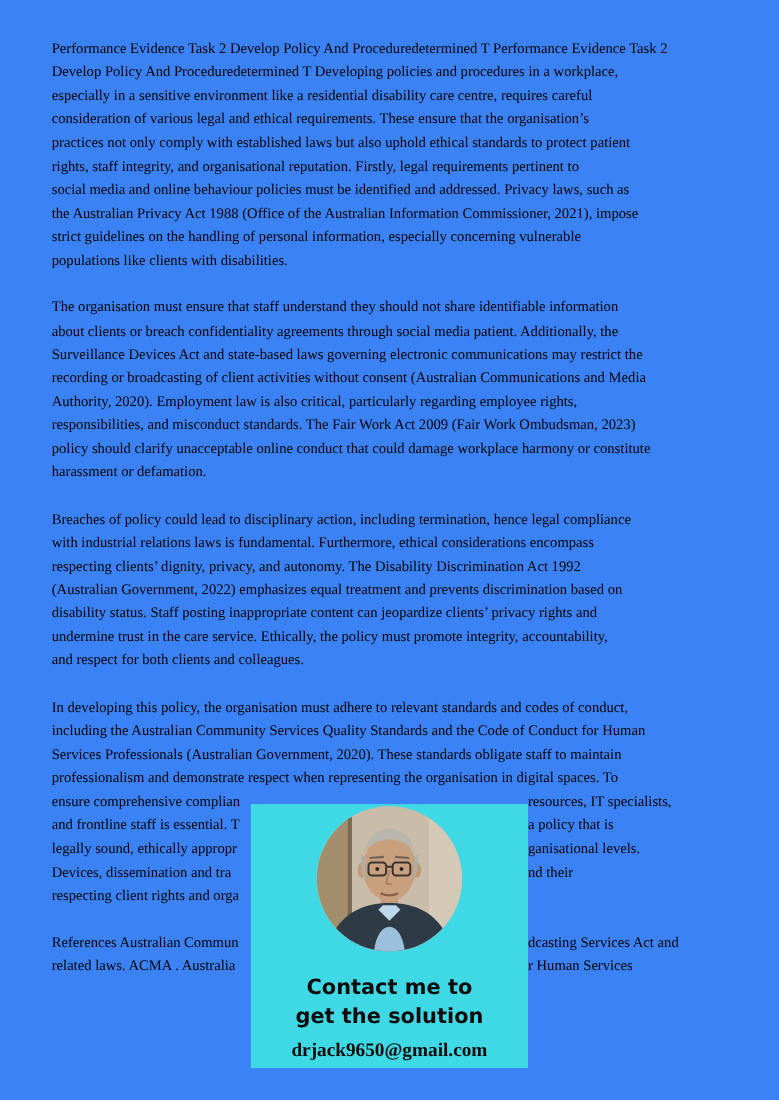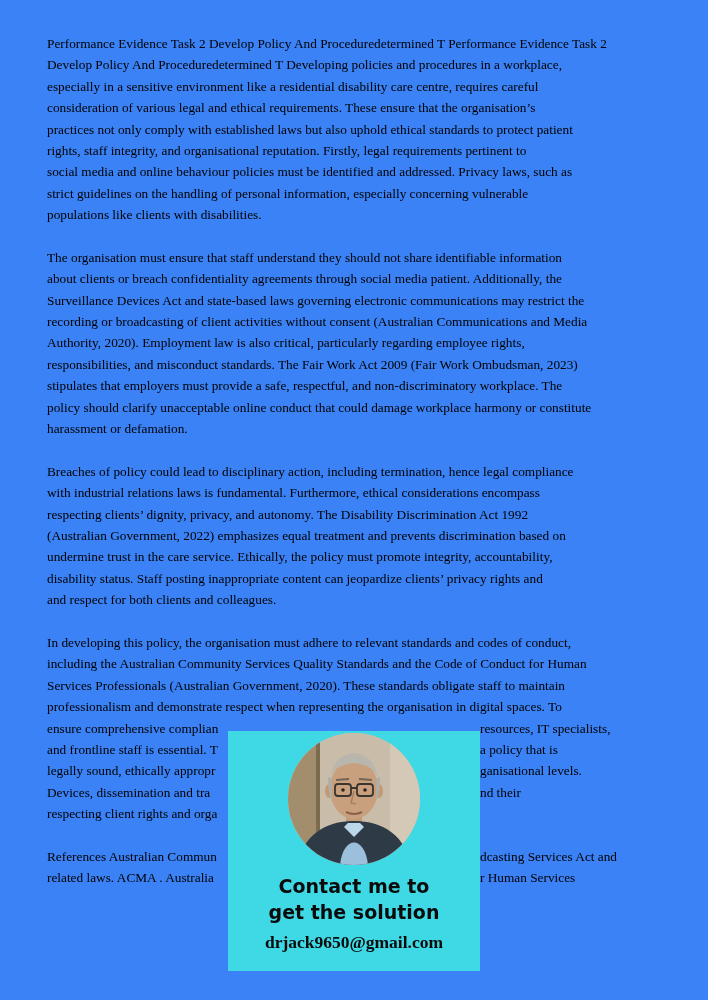--- a/index.html
+++ b/index.html
@@ -17,21 +17,21 @@
   .contact-overlay {
     position:absolute; left:228px; top:731px; width:252px; height:240px;
     background:#3fd9e6; z-index:10; text-align:center;
   }
   .photo-wrap {
     width:132px; height:132px; margin:2px auto 0; border-radius:50%;
     overflow:hidden; background:#c9bda9;
   }
   .photo-wrap svg { display:block; width:132px; height:132px; }
   .contact-text {
-    margin-top:8px; font-family:"DejaVu Sans", sans-serif; font-weight:700;
+    margin-top:20px; font-family:"DejaVu Sans", sans-serif; font-weight:700;
     font-size:19px; line-height:26px; color:#0b0b0b;
   }
   .contact-email {
     margin-top:7px; font-family:"Liberation Serif", serif; font-weight:700;
     font-size:17.5px; color:#0b0b0b;
   }
 </style>
 </head>
 <body>
 
@@ -39,43 +39,43 @@
   <div class="content">
 
     <div class="para">
       <div class="line">Performance Evidence Task 2 Develop Policy And Proceduredetermined T Performance Evidence Task 2</div>
       <div class="line">Develop Policy And Proceduredetermined T Developing policies and procedures in a workplace,</div>
       <div class="line">especially in a sensitive environment like a residential disability care centre, requires careful</div>
       <div class="line">consideration of various legal and ethical requirements. These ensure that the organisation’s</div>
       <div class="line">practices not only comply with established laws but also uphold ethical standards to protect patient</div>
       <div class="line">rights, staff integrity, and organisational reputation. Firstly, legal requirements pertinent to</div>
       <div class="line">social media and online behaviour policies must be identified and addressed. Privacy laws, such as</div>
+      <div class="line">the Australian Privacy Act 1988 (Office of the Australian Information Commissioner, 2021), impose</div>
       <div class="line">strict guidelines on the handling of personal information, especially concerning vulnerable</div>
       <div class="line">populations like clients with disabilities.</div>
     </div>
 
     <div class="para">
       <div class="line">The organisation must ensure that staff understand they should not share identifiable information</div>
       <div class="line">about clients or breach confidentiality agreements through social media patient. Additionally, the</div>
       <div class="line">Surveillance Devices Act and state-based laws governing electronic communications may restrict the</div>
       <div class="line">recording or broadcasting of client activities without consent (Australian Communications and Media</div>
       <div class="line">Authority, 2020). Employment law is also critical, particularly regarding employee rights,</div>
       <div class="line">responsibilities, and misconduct standards. The Fair Work Act 2009 (Fair Work Ombudsman, 2023)</div>
-      <div class="line">stipulates that employers must provide a safe, respectful, and non-discriminatory workplace. The</div>
       <div class="line">policy should clarify unacceptable online conduct that could damage workplace harmony or constitute</div>
       <div class="line">harassment or defamation.</div>
     </div>
 
     <div class="para">
       <div class="line">Breaches of policy could lead to disciplinary action, including termination, hence legal compliance</div>
       <div class="line">with industrial relations laws is fundamental. Furthermore, ethical considerations encompass</div>
       <div class="line">respecting clients’ dignity, privacy, and autonomy. The Disability Discrimination Act 1992</div>
       <div class="line">(Australian Government, 2022) emphasizes equal treatment and prevents discrimination based on</div>
+      <div class="line">disability status. Staff posting inappropriate content can jeopardize clients’ privacy rights and</div>
       <div class="line">undermine trust in the care service. Ethically, the policy must promote integrity, accountability,</div>
-      <div class="line">disability status. Staff posting inappropriate content can jeopardize clients’ privacy rights and</div>
       <div class="line">and respect for both clients and colleagues.</div>
     </div>
 
     <div class="para">
       <div class="line"><span>In developing this policy, the organisation must adhere to relevant standards and codes of conduct,</span><span class="frag-right"></span></div>
       <div class="line"><span>including the Australian Community Services Quality Standards and the Code of Conduct for Human</span><span class="frag-right"></span></div>
       <div class="line"><span>Services Professionals (Australian Government, 2020). These standards obligate staff to maintain</span><span class="frag-right"></span></div>
       <div class="line"><span>professionalism and demonstrate respect when representing the organisation in digital spaces. To</span><span class="frag-right"></span></div>
       <div class="line"><span>ensure comprehensive complian</span><span class="frag-right">resources, IT specialists,</span></div>
       <div class="line"><span>and frontline staff is essential. T</span><span class="frag-right">a policy that is</span></div>

